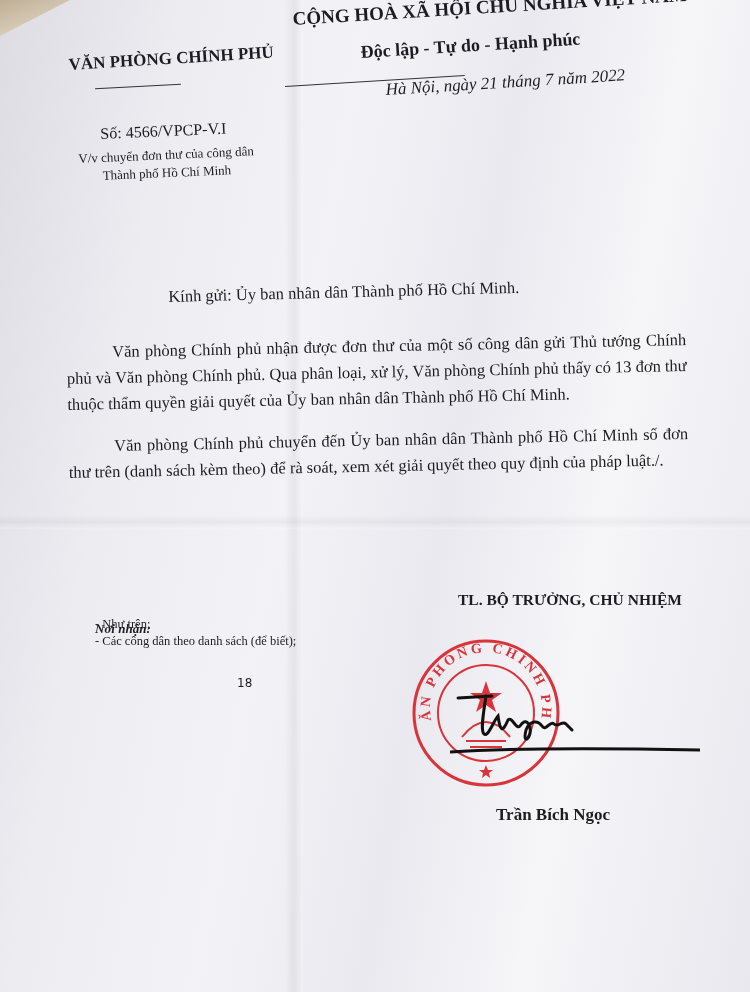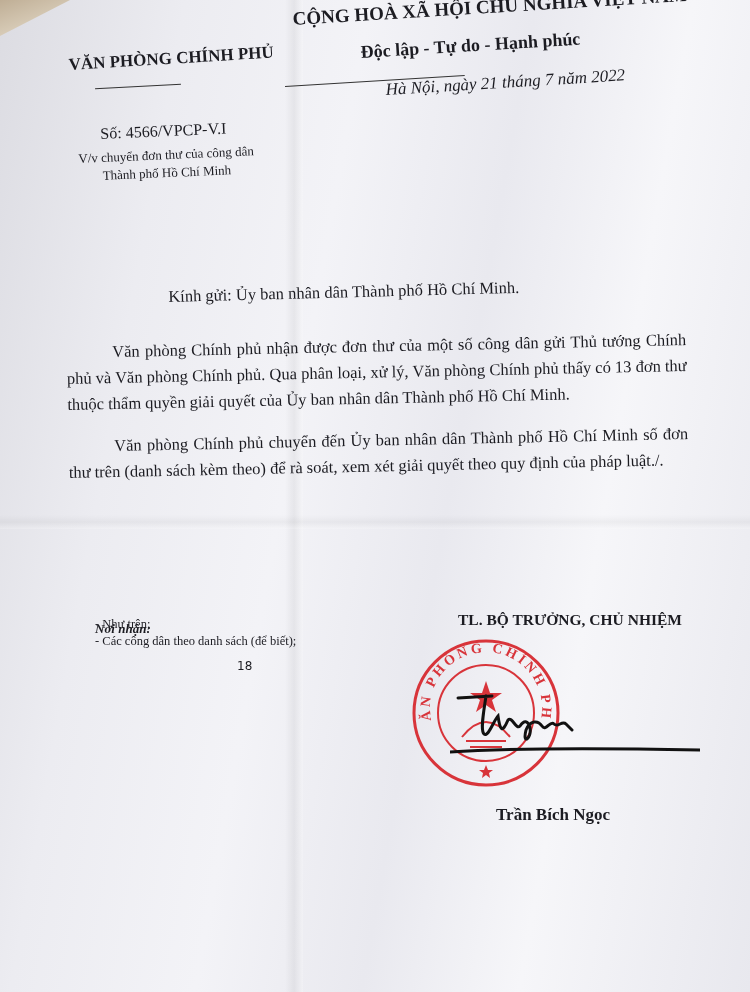--- a/index.html
+++ b/index.html
@@ -26,22 +26,22 @@
   .motto-line { left:285px; top:86px; width:180px; border-top:1px solid #333; transform:rotate(-3.5deg); transform-origin:left top; }
   .date { left:385px; top:80px; font-style:italic; font-size:17px; transform:rotate(-3.5deg); transform-origin:left top; white-space:nowrap; }
   .docno { left:100px; top:125px; font-size:16px; transform:rotate(-2.5deg); transform-origin:left top; white-space:nowrap; }
   .subject { left:78px; top:150px; font-size:13px; text-align:center; line-height:18px; transform:rotate(-2.5deg); transform-origin:left top; white-space:nowrap; }
   .recipient { left:168px; top:287px; font-size:16.5px; transform:rotate(-1.5deg); transform-origin:left top; white-space:nowrap; }
   .body { left:66px; top:340px; width:620px; font-size:16.5px; line-height:26px; text-align:justify; transform:rotate(-1.2deg); transform-origin:left top; }
   .body p { margin:0 0 16px 0; text-indent:46px; }
   .recv-title { left:95px; top:598px; font-weight:bold; font-style:italic; font-size:13px;margin-top:23px; }
   .recv-list { left:95px; top:616px; font-size:12.5px; line-height:16.5px; list-style:none; margin:0; padding:0; }
   .recv-list li::before { content:"- "; }
-  .hand-num { left:237px; top:659px; font-size:12px; font-family:"DejaVu Sans", sans-serif; }
-  .sig-title { left:420px; top:608px; width:300px; text-align:center; font-weight:bold; font-size:15.5px; line-height:24px; }
+  .hand-num { left:237px; top:676px; font-size:12px; font-family:"DejaVu Sans", sans-serif; }
+  .sig-title { left:420px; top:588px; width:300px; text-align:center; font-weight:bold; font-size:15.5px; line-height:24px; }
   .stamp { left:410px; top:637px; width:152px; height:152px; }
   .signature { left:450px; top:690px; width:250px; height:70px; }
   .signer { left:428px; top:805px; width:250px; text-align:center; font-weight:bold; font-size:17px; }
 </style>
 </head>
 <body>
 
 <div class="corner"></div>
 <div class="fold-v"></div>
 <div class="fold-h"></div>

